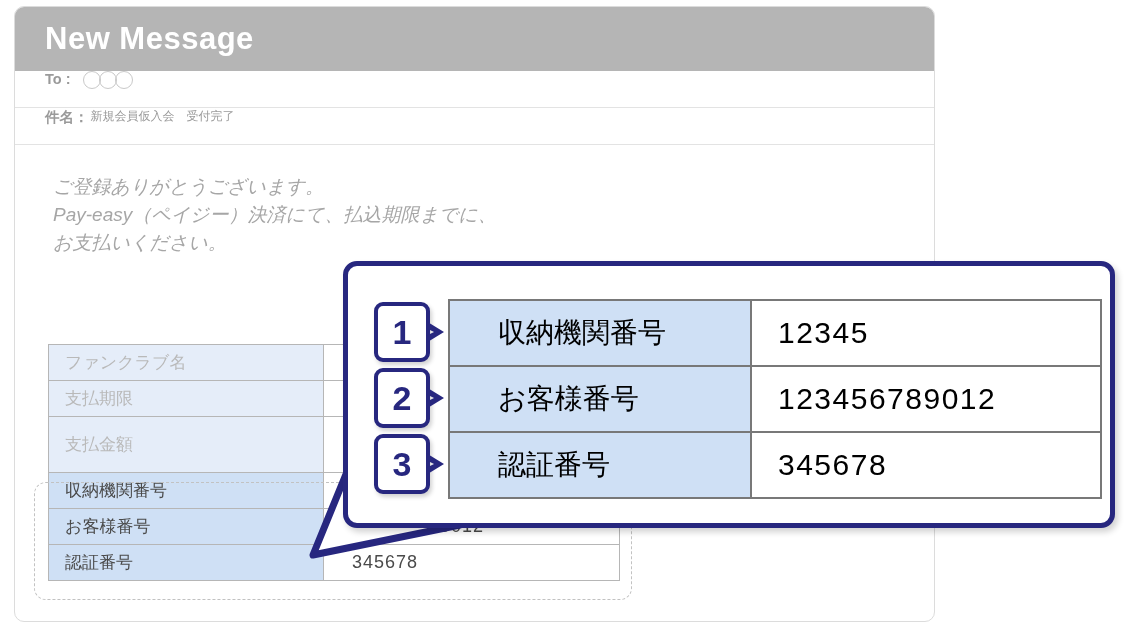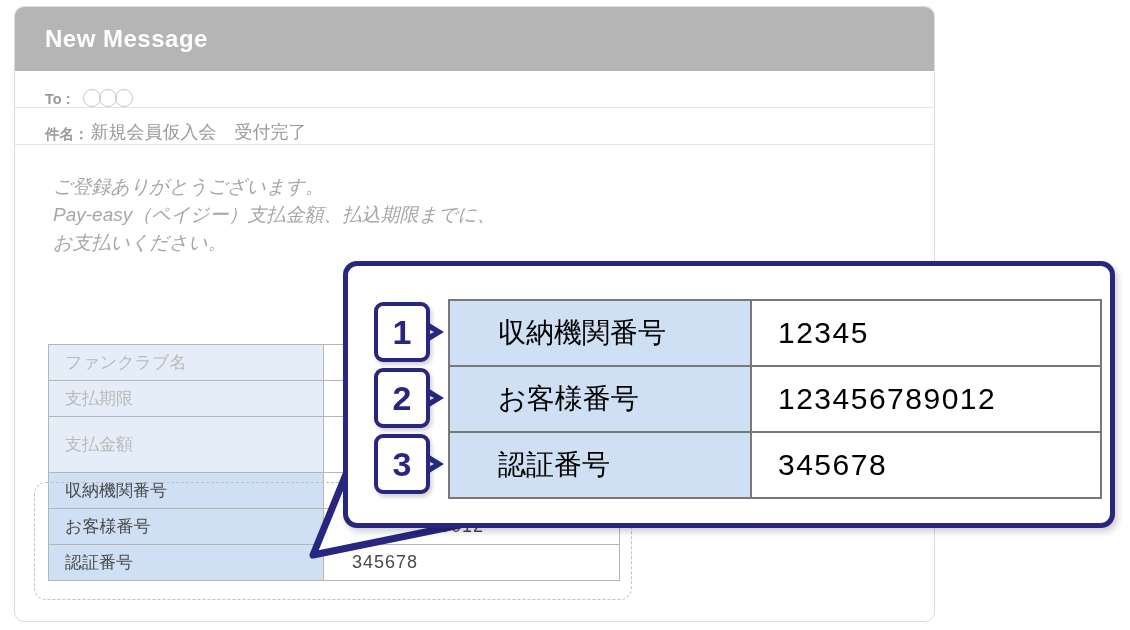--- a/index.html
+++ b/index.html
@@ -28,30 +28,30 @@
   #mail-header {
     height: 64px;
     background: #b5b5b5;
     display: flex;
     align-items: center;
     padding-left: 30px;
     box-sizing: border-box;
   }
   #mail-header-title {
     color: #ffffff;
-    font-size: 24px;
+    font-size: 31px;
     font-weight: bold;
     letter-spacing: 0.5px;
   }
 
   .mail-field-row {
     height: 37px;
     border-bottom: 1px solid #e3e3e3;
     display: flex;
-    align-items: flex-end;
+    align-items: flex-start;
     padding-left: 30px;
     box-sizing: border-box;
     background: #ffffff;
   }
   .mail-field-label {
     color: #9a9a9a;
     font-size: 14.5px;
     font-weight: bold;
     white-space: nowrap;
   }
@@ -62,21 +62,21 @@
   }
   #to-circles .circle {
     width: 18px; height: 18px;
     border: 1.4px solid #c9c9c9;
     border-radius: 50%;
     box-sizing: border-box;
     margin-right: -2px;
   }
   .mail-field-value {
     color: #9a9a9a;
-    font-size: 18px;
+    font-size: 12px;
     margin-left: 2px;
     white-space: pre;
   }
 
   #mail-body {
     padding: 28px 0 0 38px;
     font-style: italic;
   }
   .body-line {
     color: #a6a6a6;
@@ -234,21 +234,21 @@
     </span>
   </div>
 
   <div class="mail-field-row">
     <span class="mail-field-label">件名：</span>
     <span class="mail-field-value">新規会員仮入会　受付完了</span>
   </div>
 
   <div id="mail-body">
     <div class="body-line">ご登録ありがとうございます。</div>
-    <div class="body-line">Pay-easy（ペイジー）支払金額、払込期限までに、</div>
+    <div class="body-line">Pay-easy（ペイジー）決済にて、払込期限までに、</div>
     <div class="body-line">お支払いください。</div>
   </div>
 
 </div>
 
 <table id="bg-table">
   <tbody>
     <tr class="r-norm">
       <td class="k">ファンクラブ名</td>
       <td class="v"></td>

